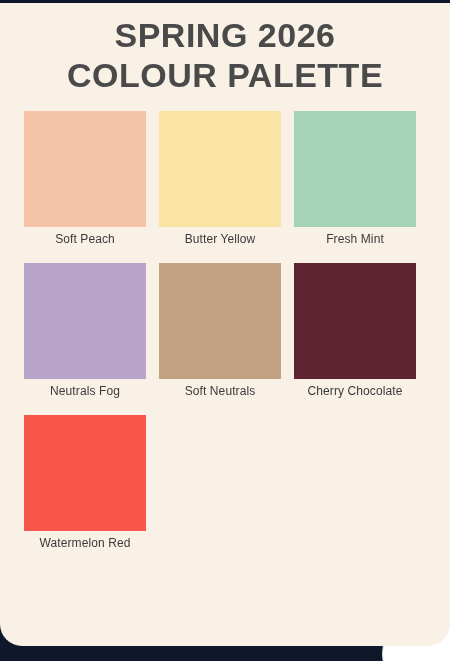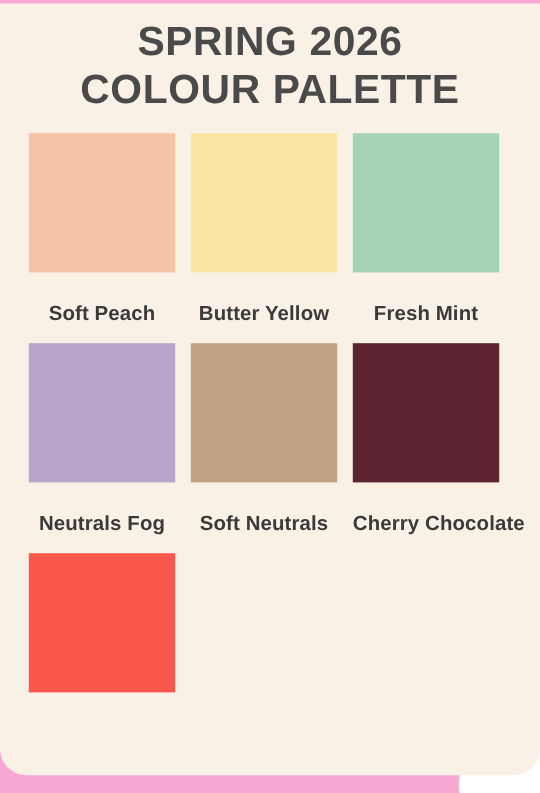--- a/index.html
+++ b/index.html
@@ -13,21 +13,21 @@
     height: 661px;
     overflow: hidden;
     font-family: "Liberation Sans", sans-serif;
     -webkit-font-smoothing: antialiased;
   }
 
   .page {
     position: relative;
     width: 450px;
     height: 661px;
-    background: #f9a8d4;
+    background: #0f172a;
     overflow: hidden;
   }
 
   
   .deco-circle {
     position: absolute;
     right: -18px;
     bottom: -36px;
     width: 84px;
     height: 84px;
@@ -83,24 +83,24 @@
   .swatch {
     width: 122px;
     height: 116px;
     display: block;
   }
 
   .swatch-label {
     display: block;
     text-align: center;
     color: #3a3a3a;
-    font-size: 17px;
+    font-size: 12px;
     line-height: 16px;
-    font-weight: 700;
-    padding-top: 27px;
+    font-weight: 400;
+    padding-top: 4px;
     letter-spacing: 0.1px;
     white-space: nowrap;
   }
 </style>
 </head>
 <body>
 
 <div class="page">
 
   <div class="deco-circle"></div>
@@ -132,17 +132,18 @@
         <div class="swatch-cell">
           <span class="swatch" style="background: rgb(195, 161, 131);"></span>
           <span class="swatch-label" style="color: rgb(58, 58, 58);">Soft Neutrals</span>
         </div>
         <div class="swatch-cell">
           <span class="swatch" style="background: rgb(94, 35, 49);"></span>
           <span class="swatch-label" style="color: rgb(58, 58, 58);">Cherry Chocolate</span>
         </div>
         <div class="swatch-cell">
           <span class="swatch" style="background: rgb(249, 87, 75);"></span>
+          <span class="swatch-label" style="color: rgb(58, 58, 58);">Watermelon Red</span>
         </div>
       </div>
 
   </div>
 </div>
 
 </body></html>

